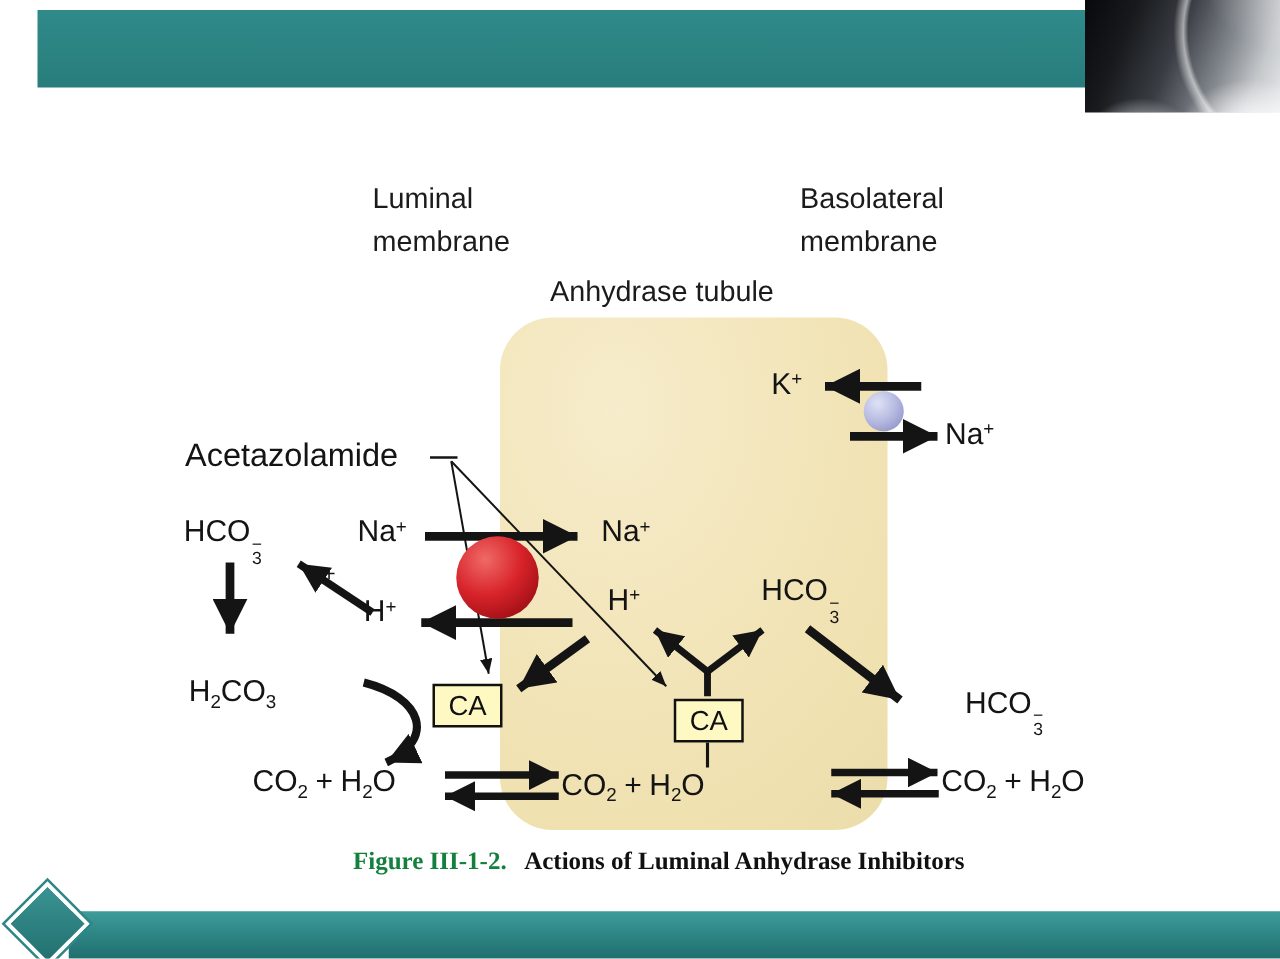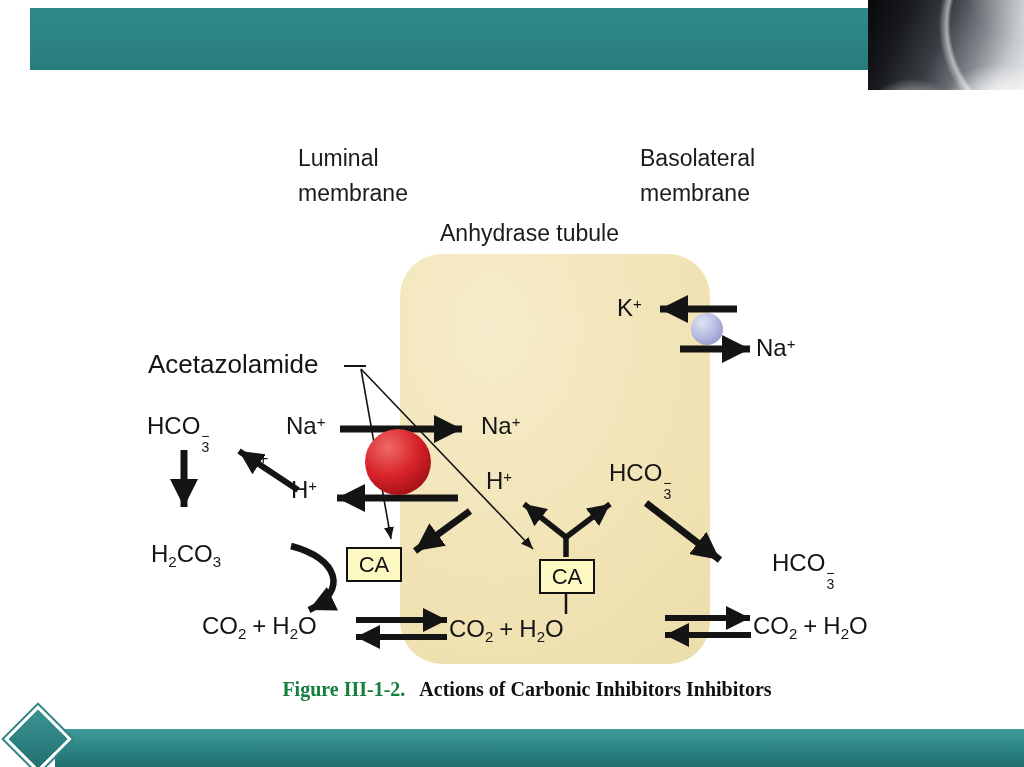--- a/index.html
+++ b/index.html
@@ -171,17 +171,17 @@
     </div>
 
     <div class="ca-box" style="left:346px;top:547px;">
       <span>CA</span>
     </div>
     <div class="ca-box" style="left:539px;top:559px;">
       <span>CA</span>
     </div>
 
     <div class="caption">
-      <span class="fig-num">Figure III-1-2.</span><span>Actions of Carbonic Inhibitors Inhibitors</span>
+      <span class="fig-num">Figure III-1-2.</span><span>Actions of Luminal Anhydrase Inhibitors</span>
     </div>
 
   </div>
 </div>
 
 </body></html>

